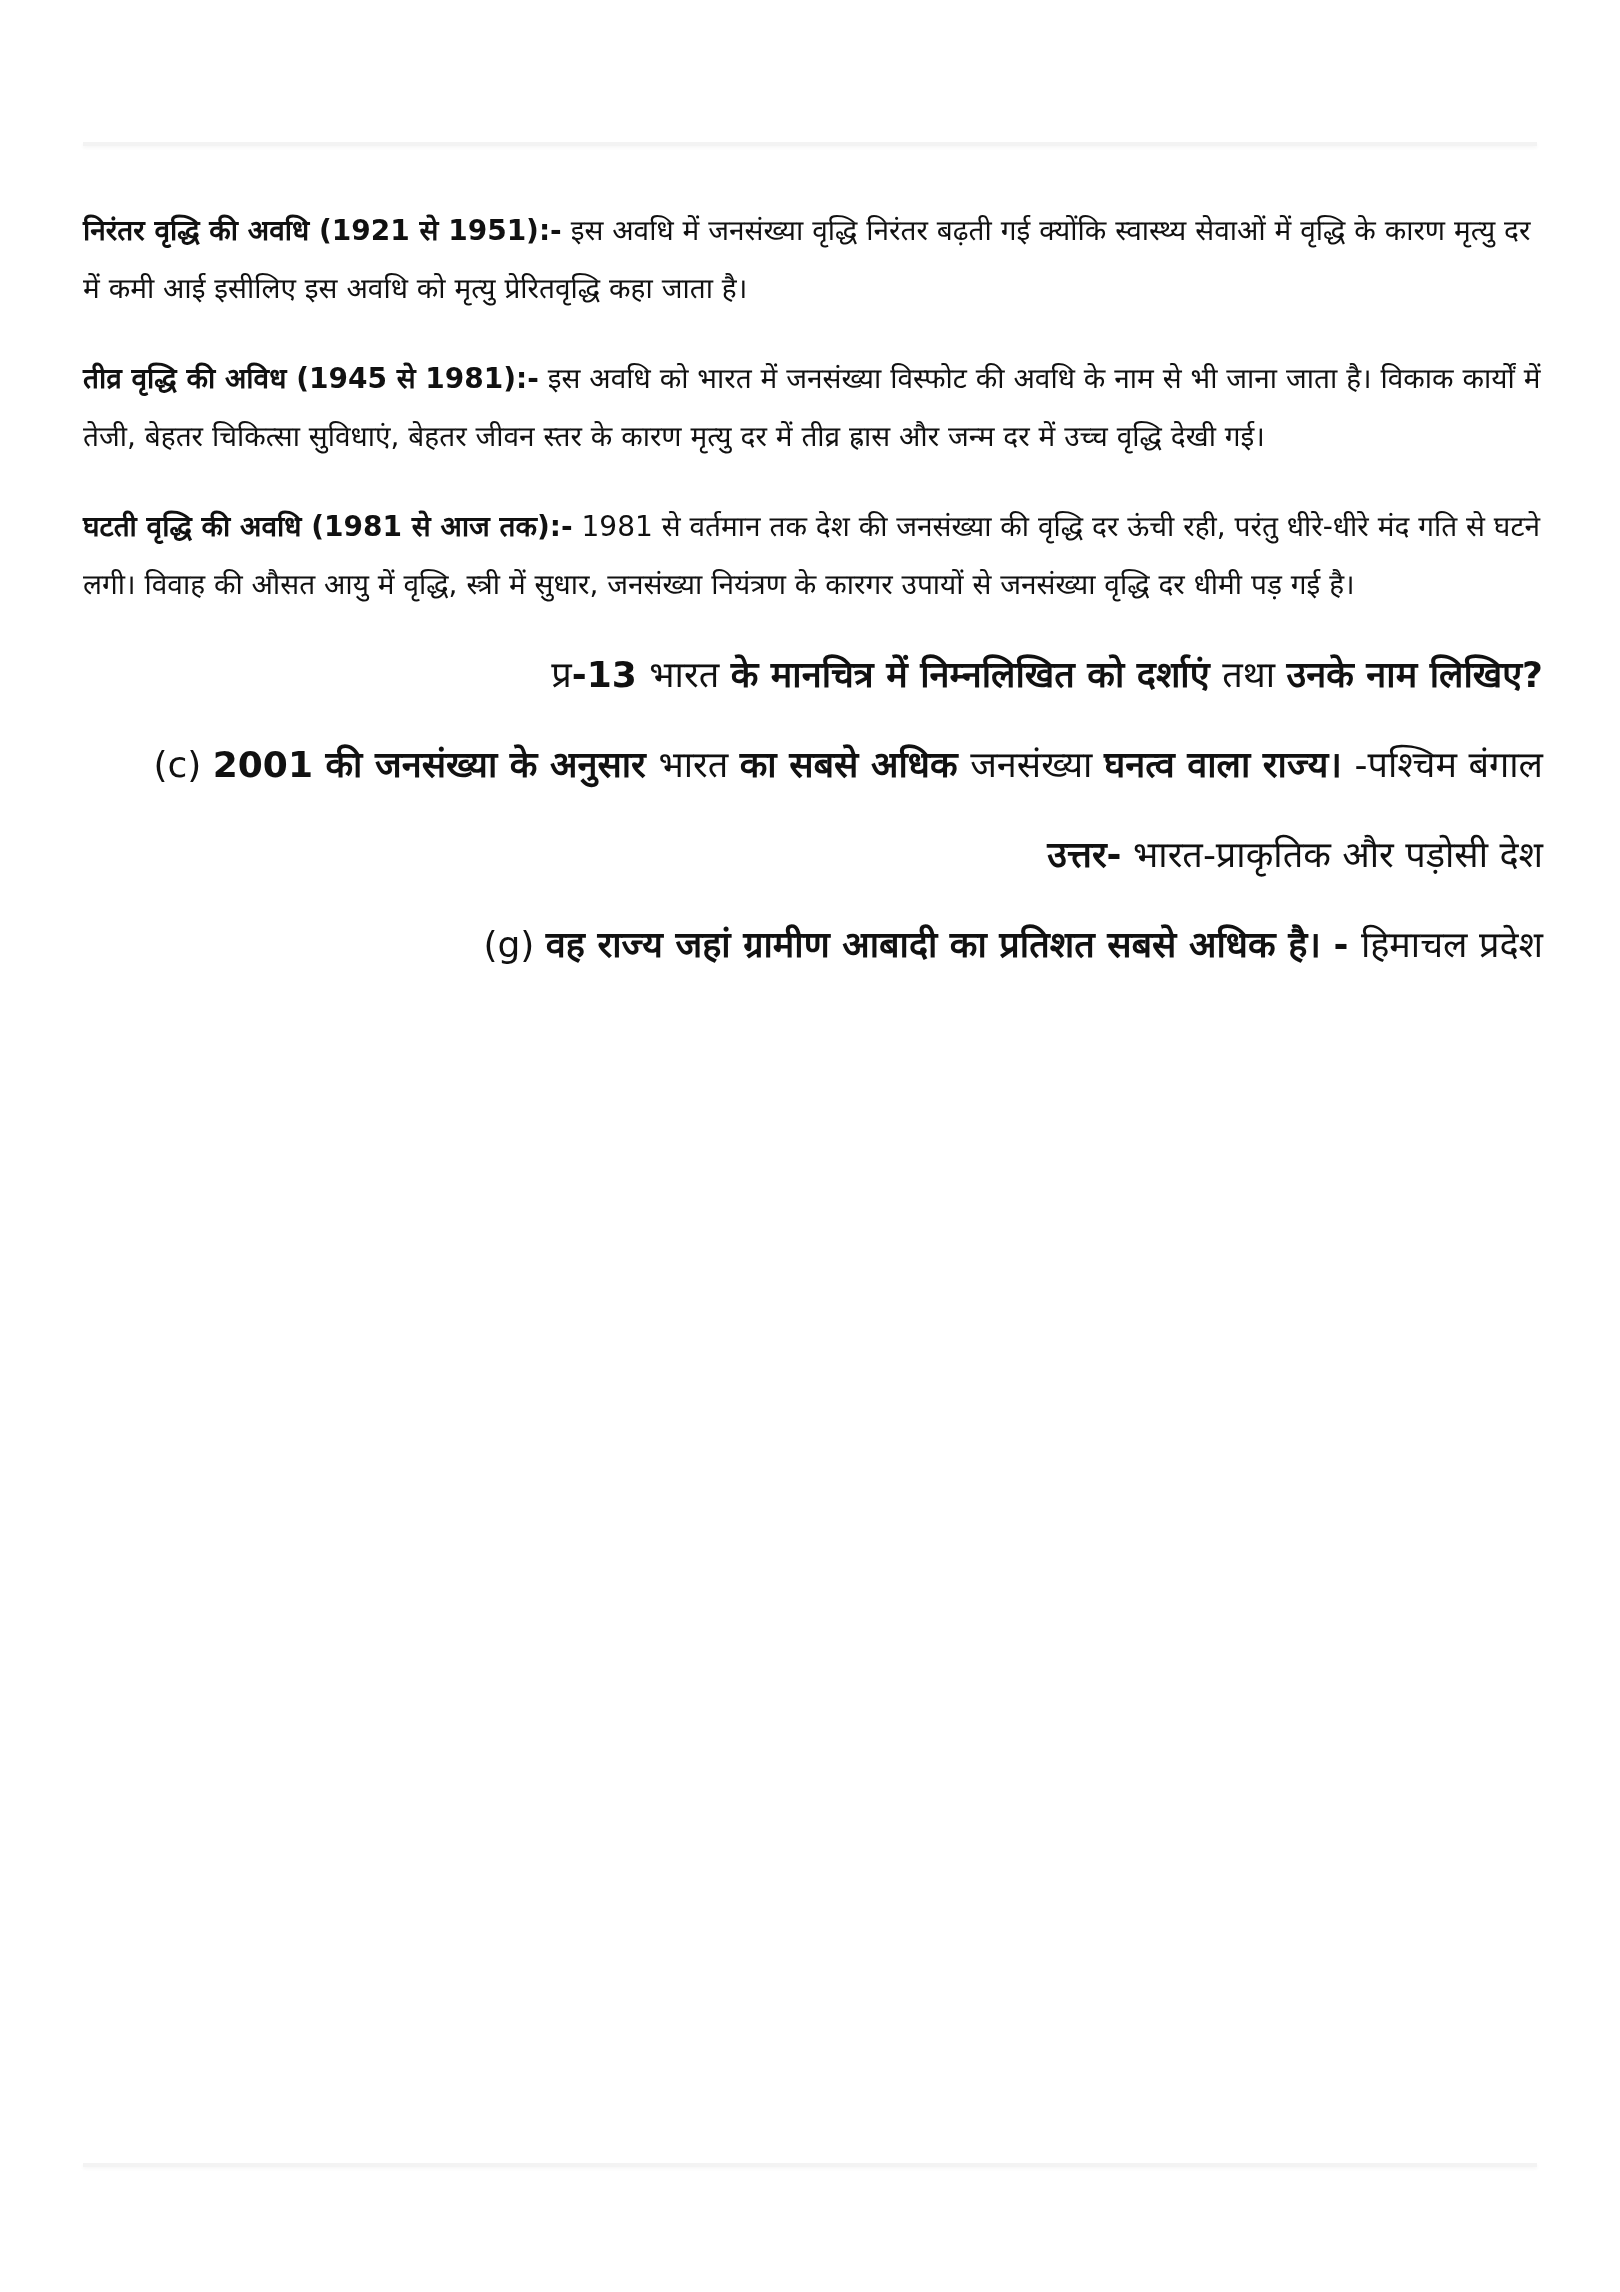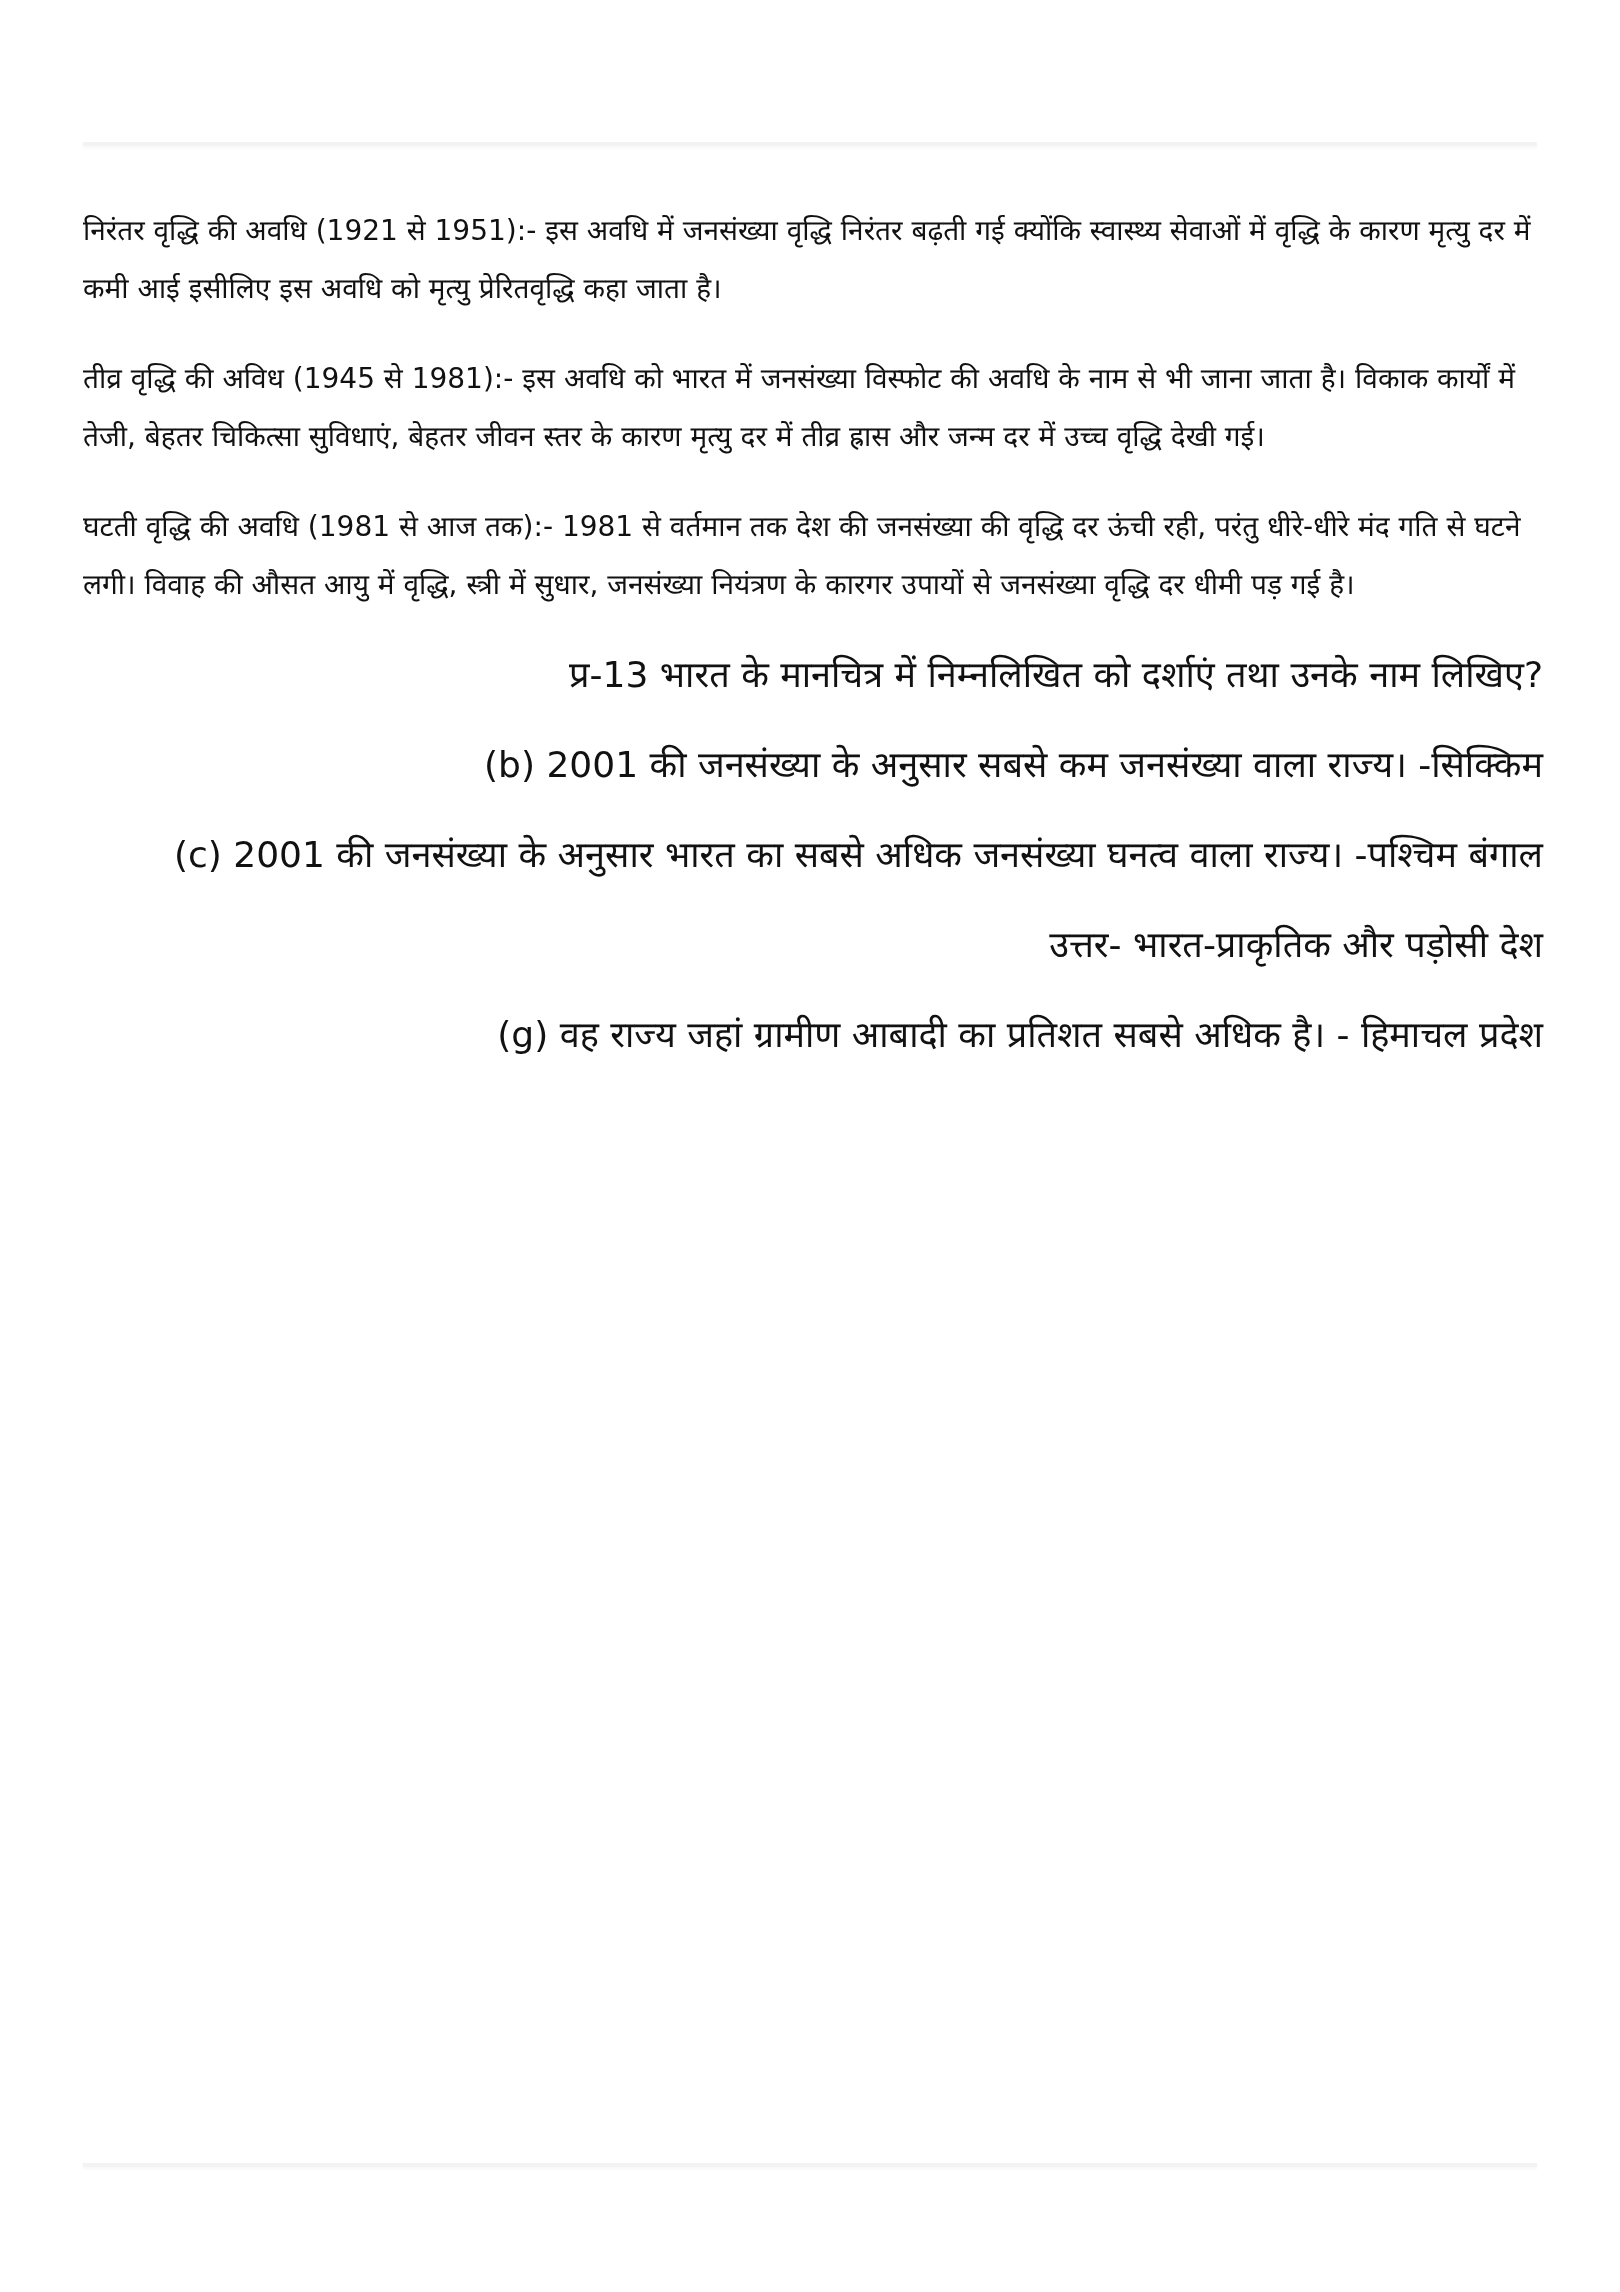--- a/index.html
+++ b/index.html
@@ -18,40 +18,39 @@
       position: absolute; left: 83px; top: 202px; width: 1460px;
     }
     .para {
       font-size: 28px; line-height: 58px; margin: 0 0 32px 0;
     }
     .item {
       font-size: 36px; line-height: 58px; margin: 0 0 32px 0;
       white-space: nowrap;
       text-align: right;
     }
-    .b { font-weight: normal; }
+    .b { font-weight: bold; }
     .r { font-weight: normal; }
   </style>
 </head>
 <body>
 
 <div class="rule top"></div>
 
 <div class="content">
 
   <p class="para"><span class="b">निरंतर वृद्धि की अवधि (1921 से 1951):-</span><span class="r"> इस अवधि में जनसंख्या वृद्धि निरंतर बढ़ती गई क्योंकि स्वास्थ्य सेवाओं में वृद्धि के कारण मृत्यु दर में कमी आई इसीलिए इस अवधि को मृत्यु प्रेरितवृद्धि कहा जाता है।</span></p>
 
   <p class="para"><span class="b">तीव्र वृद्धि की अविध (1945 से 1981):-</span><span class="r"> इस अवधि को भारत में जनसंख्या विस्फोट की अवधि के नाम से भी जाना जाता है। विकाक कार्यों में तेजी, बेहतर चिकित्सा सुविधाएं, बेहतर जीवन स्तर के कारण मृत्यु दर में तीव्र ह्रास और जन्म दर में उच्च वृद्धि देखी गई।</span></p>
 
   <p class="para"><span class="b">घटती वृद्धि की अवधि (1981 से आज तक):-</span><span class="r"> 1981 से वर्तमान तक देश की जनसंख्या की वृद्धि दर ऊंची रही, परंतु धीरे-धीरे मंद गति से घटने लगी। विवाह की औसत आयु में वृद्धि, स्त्री में सुधार, जनसंख्या नियंत्रण के कारगर उपायों से जनसंख्या वृद्धि दर धीमी पड़ गई है।</span></p>
 
   <p class="item"><span class="r">प्र</span><span class="b">-13 </span><span class="r">भारत </span><span class="b">के मानचित्र में निम्नलिखित को दर्शाएं </span><span class="r">तथा </span><span class="b">उनके नाम लिखिए?</span></p>
 
 
-  <p class="item"><span class="r">(b) </span><span class="b">2001 की जनसंख्या के अनुसार </span><span class="r">सबसे </span><span class="b">कम </span><span class="r">जनसंख्या वाला राज्य। -सिक्किम</span></p>
 
   <p class="item"><span class="r">(c) </span><span class="b">2001 की जनसंख्या के अनुसार </span><span class="r">भारत </span><span class="b">का सबसे अधिक </span><span class="r">जनसंख्या </span><span class="b">घनत्व वाला राज्य। </span><span class="r">-पश्चिम बंगाल</span></p>
 
 
 
 
   <p class="item"><span class="b">उत्तर-</span><span class="r"> भारत-प्राकृतिक और पड़ोसी देश</span></p>
 
   <p class="item"><span class="r">(g) </span><span class="b">वह राज्य जहां ग्रामीण आबादी का प्रतिशत सबसे अधिक है। - </span><span class="r">हिमाचल प्रदेश</span></p>
 

